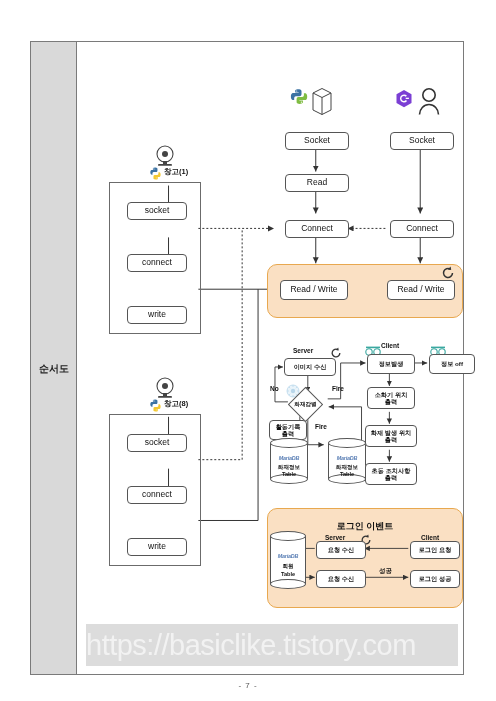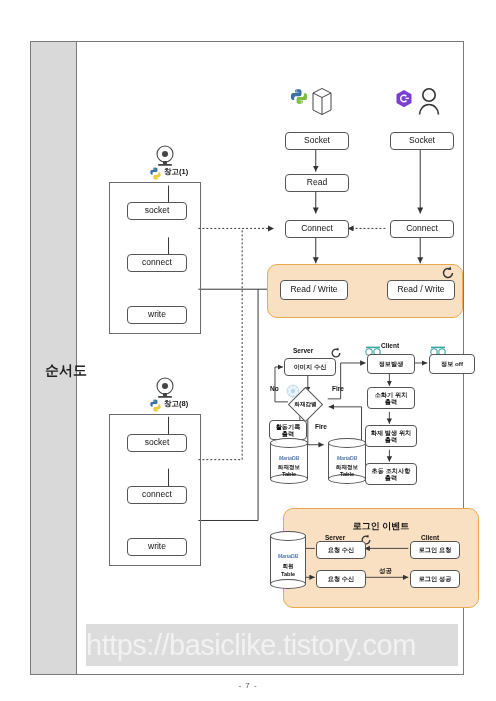--- a/index.html
+++ b/index.html
@@ -13,22 +13,22 @@
   
   #page{
     position:absolute;left:30px;top:41px;width:434px;height:634px;
     border:1px solid #7a7a7a;box-sizing:border-box;background:#fff;
   }
   #sidebar-strip{
     position:absolute;left:0;top:0;width:46px;height:100%;
     background:#d9d9d9;border-right:1px solid #7a7a7a;box-sizing:border-box;
   }
   #sidebar-label{
-    position:absolute;top:320px;left:12px;width:46px;text-align:center;
-    font-size:14px;color:#222;font-weight:bold;
+    position:absolute;top:320px;left:0;width:46px;text-align:center;
+    font-size:10px;color:#222;font-weight:bold;
   }
   #canvas{position:absolute;left:46px;top:0;right:0;bottom:0;}
   .pageno{
     position:absolute;left:0;top:681px;width:496px;text-align:center;
     font-size:8px;color:#555;letter-spacing:1px;
   }
   
   #watermark{
     position:absolute;left:86px;top:624px;width:372px;height:42px;
     background:#dcdcdc;
@@ -308,21 +308,21 @@
 
     <div class="node small" style="left:290px;top:312px;width:48px;height:20px;">정보발생</div>
     <div class="node small" style="left:352px;top:312px;width:46px;height:20px;">정보 off</div>
     <div class="node small" style="left:290px;top:345px;width:48px;height:22px;white-space:pre-line;">소화기 위치
 출력</div>
     <div class="node small" style="left:288px;top:383px;width:52px;height:22px;white-space:pre-line;">화재 발생 위치
 출력</div>
     <div class="node small" style="left:288px;top:421px;width:52px;height:22px;white-space:pre-line;">초동 조치사항
 출력</div>
 
-    <div class="panel" style="left:206px;top:466px;width:196px;height:100px;">
+    <div class="panel" style="left:190px;top:466px;width:196px;height:100px;">
       <div class="panel-title" style="top:11px;">로그인 이벤트</div>
     </div>
 
     <svg class="wires" viewBox="0 0 388 634" preserveAspectRatio="none">
       <g stroke="#333" stroke-width="0.9" fill="none">
 
         <path d="M333,508 L289,508" marker-end="url(#ah)"></path>
 
         <path d="M239,508 L223,508" marker-end="url(#ah)"></path>
 

